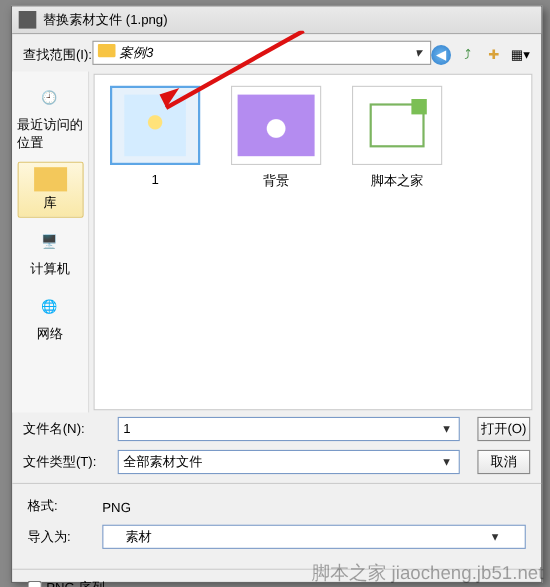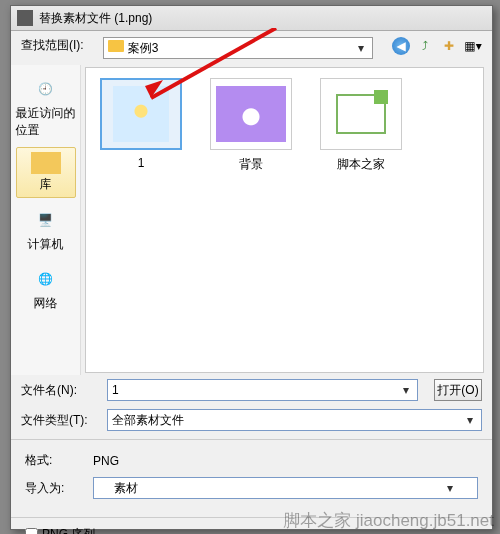--- a/index.html
+++ b/index.html
@@ -1,21 +1,21 @@
 <!DOCTYPE html>
 <html><head>
 <meta charset="utf-8">
 <style>
 * { box-sizing: border-box; margin: 0; padding: 0; font-family: "Microsoft YaHei", SimSun, sans-serif; font-size: 12px; }
 body { background: #888; width: 500px; height: 534px; position: relative; }
 .dialog { position: absolute; left: 10px; top: 5px; width: 483px; height: 525px; background: #f0f0f0; border: 1px solid #666; box-shadow: 3px 3px 8px rgba(0,0,0,0.4); }
 .titlebar { height: 24px; background: linear-gradient(#eaeaea,#dcdcdc); border-bottom: 1px solid #aaa; display: flex; align-items: center; padding: 12px 6px; }
 .titlebar .appicon { width: 16px; height: 16px; background: #5a5a5a; margin-right: 6px; }
-.lookin-row { display: flex; align-items: flex-start; padding: 6px 10px; gap: 19px; }
-.lookin-row .combo { flex: 1; height: 22px; border: 1px solid #999; background: #fff; display: flex; align-items: center; padding: 0 4px; justify-content: space-between; }
+.lookin-row { display: flex; align-items: flex-end; padding: 6px 10px; gap: 0; }
+.lookin-row .combo { flex: 1; height: 22px; border: 1px solid #999; background: #fff; display: flex; align-items: center; padding: 0 4px; justify-content: space-between; font-style: italic; }
 .folder-ico { width: 16px; height: 12px; background: #f7c443; border-radius: 1px; margin-right: 4px; display: inline-block; }
 .toolicons { display: flex; gap: 6px; }
 .ticon { width: 18px; height: 18px; display: flex; align-items: center; justify-content: center; }
 .body { display: flex; height: 310px; }
 .places { width: 70px; background: #f6f6f6; border-right: 1px solid #ddd; display: flex; flex-direction: column; align-items: center; padding-top: 6px; gap: 4px; }
 .place { width: 60px; display: flex; flex-direction: column; align-items: center; gap: 2px; padding: 4px 0; border-radius: 2px; }
 .place.sel { background: linear-gradient(#fef7dc,#f9e8a8); border: 1px solid #e0c56c; }
 .picon { width: 32px; height: 28px; display: flex; align-items: center; justify-content: center; }
 .filearea { flex: 1; background: #fff; border: 1px solid #c9c9c9; margin: 2px 8px 2px 4px; display: flex; padding: 10px; gap: 20px; align-items: flex-start; }
 .thumb { width: 90px; display: flex; flex-direction: column; align-items: center; gap: 6px; }
@@ -111,20 +111,21 @@
         <span class="dd">▾</span>
       </div>
     <div class="btn">打开(O)</div>
   </div>
   <div class="fnrow">
     <label>文件类型(T):</label>
     <div class="inp">
         <span>全部素材文件</span>
         <span class="dd">▾</span>
       </div>
+    <div class="btn">取消</div>
   </div>
 
   <div class="lower">
     <div class="lrow">
       <label>格式:</label>
       <span>PNG</span>
     </div>
     <div class="lrow">
       <label>导入为:</label>
       <div class="sel2">

